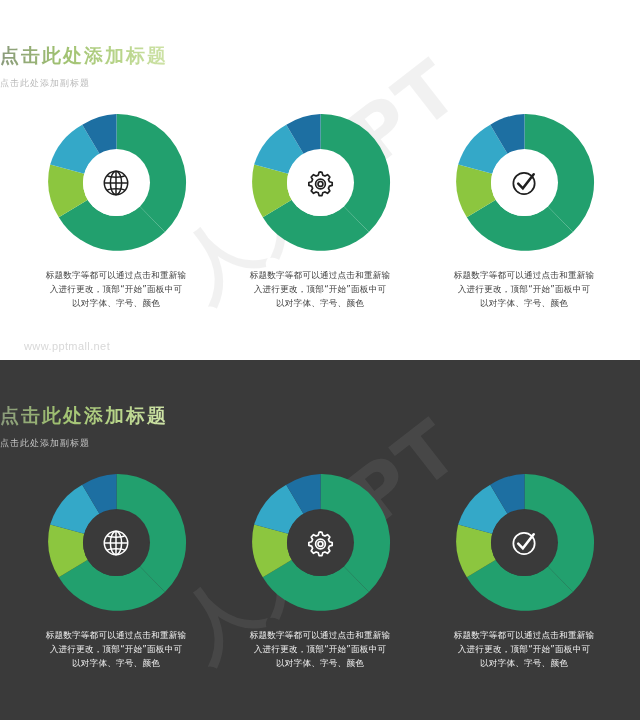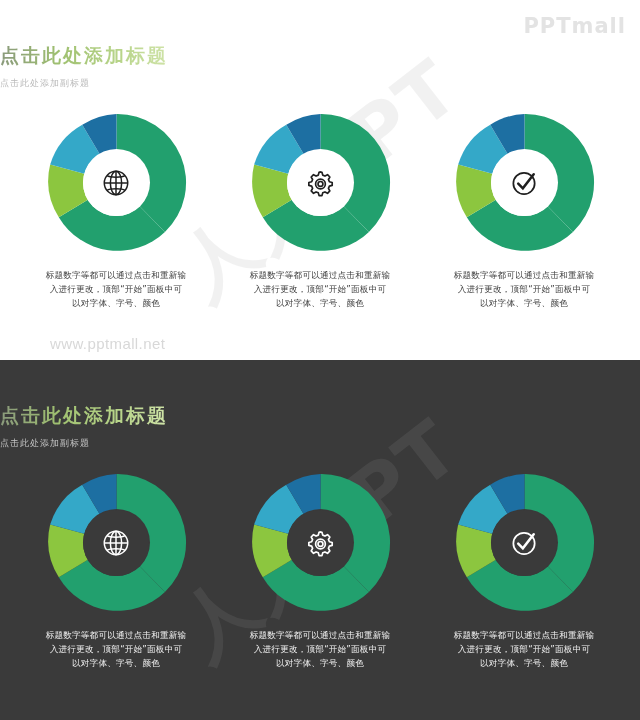--- a/index.html
+++ b/index.html
@@ -23,22 +23,22 @@
   .slide-light .wm-diag{color:rgba(0,0,0,0.055);}
   .slide-dark  .wm-diag{color:rgba(255,255,255,0.07);}
 
   
   .brand{
     position:absolute;right:14px;top:14px;
     font-size:21px;font-weight:bold;letter-spacing:1px;
     color:#e3e3e3;font-family:"DejaVu Sans","Liberation Sans",sans-serif;
   }
   .site-url{
-    position:absolute;left:50px;bottom:8px;
-    font-size:15px;color:#d8d8d8;letter-spacing:.4px;
+    position:absolute;left:24px;bottom:8px;
+    font-size:11px;color:#d8d8d8;letter-spacing:.4px;
   }
 
   
   .heading-wrap{position:absolute;left:0;right:0;top:44px;text-align:left;}
   .title{
     font-size:19px;font-weight:bold;letter-spacing:2px;
     font-family:"DejaVu Sans","Liberation Sans",sans-serif;
     background:linear-gradient(90deg,#8a9a7c 0%,#9fc070 35%,#b7d489 70%,#cfe3a8 100%);
     -webkit-background-clip:text;background-clip:text;
     -webkit-text-fill-color:transparent;color:#a8c57f;
@@ -75,21 +75,20 @@
   .slide-dark  .caption{color:#f2f2f2;}
   .caption div{white-space:nowrap;}
 </style>
 </head>
 <body>
 
 <div class="slide slide-light">
 
   <div class="wm-diag">人人PPT</div>
 
-  <div class="brand">PPTmall</div>
 
   <div class="heading-wrap">
     <div class="title">点击此处添加标题</div>
     <div class="subtitle">点击此处添加副标题</div>
   </div>
 
   <div class="charts">
 
     <div class="chart-cell">
       <div class="donut">

